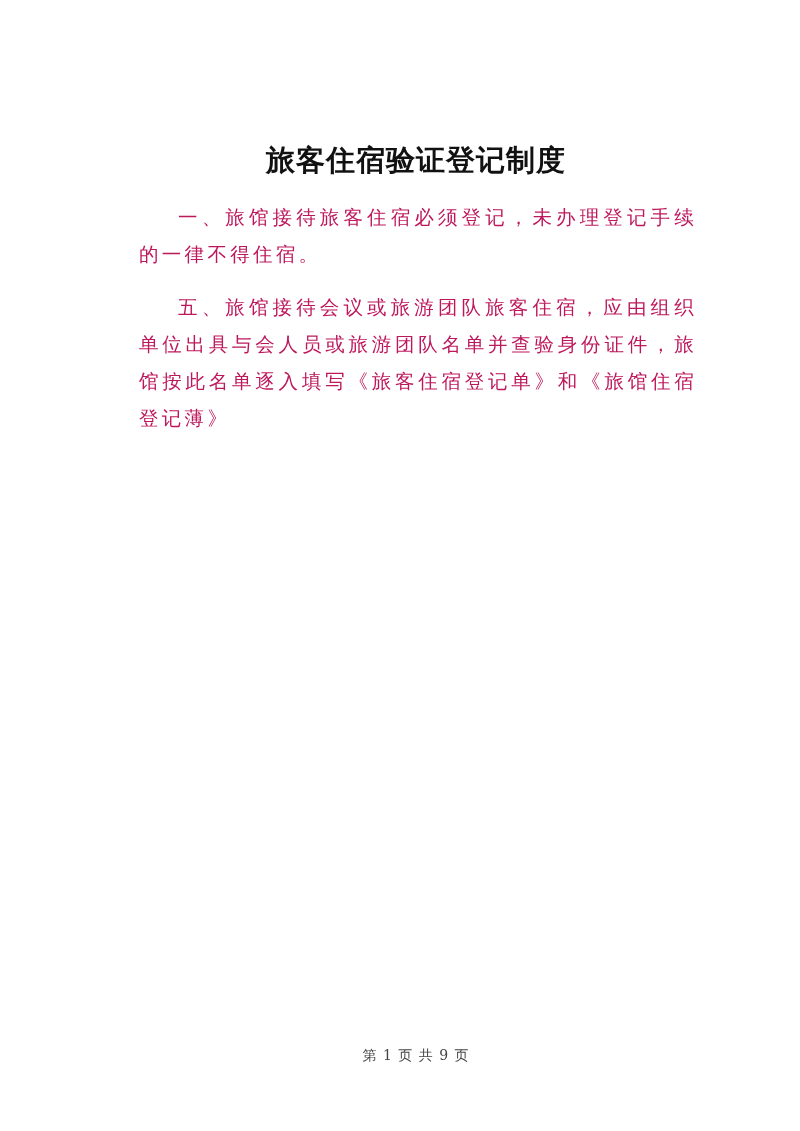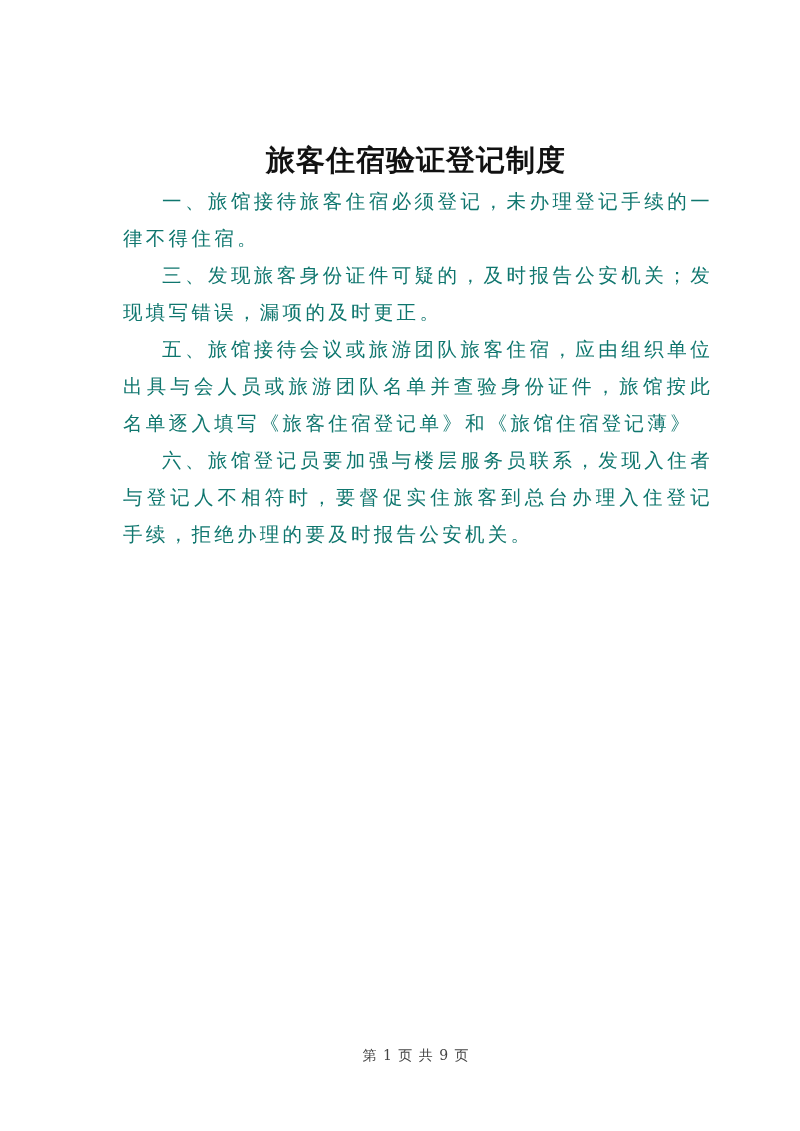--- a/index.html
+++ b/index.html
@@ -3,30 +3,28 @@
 <meta charset="utf-8">
 <style>
   html, body { margin: 0; padding: 0; background: #ffffff; }
   body { width: 800px; height: 1131px; position: relative; overflow: hidden;
          font-family: "DejaVu Serif", "Liberation Serif", serif; color: #333; }
   .page { position: absolute; left: 16px; top: 0; width: 792px; height: 1131px; background: #fff; }
   .title { position: absolute; top: 140px; left: 0; width: 800px; text-align: center;
            font-family: "DejaVu Sans", "Liberation Sans", sans-serif;
            font-size: 29px; font-weight: bold; color: #111; letter-spacing: 1px; line-height: 40px; }
   .body { position: absolute; top: 183px; left: 107px; width: 590px; }
-  .para { margin: 0; font-size: 19.5px; line-height: 37px; letter-spacing: 3.3px;
-          text-indent: 2em; text-align: justify; color: #0f766e; }
+  .para { margin: 16px; font-size: 19.5px; line-height: 37px; letter-spacing: 3.3px;
+          text-indent: 2em; text-align: justify; color: #be185d; }
   .footer { position: absolute; top: 1047px; left: 0; width: 800px; text-align: center;
             font-size: 14px; color: #444; letter-spacing: 1px; }
 </style>
 </head>
 <body>
 
 <div class="page">
   <div class="title">旅客住宿验证登记制度</div>
   <div class="body">
     <p class="para">一、旅馆接待旅客住宿必须登记，未办理登记手续的一律不得住宿。</p>
-    <p class="para">三、发现旅客身份证件可疑的，及时报告公安机关；发现填写错误，漏项的及时更正。</p>
     <p class="para">五、旅馆接待会议或旅游团队旅客住宿，应由组织单位出具与会人员或旅游团队名单并查验身份证件，旅馆按此名单逐入填写《旅客住宿登记单》和《旅馆住宿登记薄》</p>
-    <p class="para">六、旅馆登记员要加强与楼层服务员联系，发现入住者与登记人不相符时，要督促实住旅客到总台办理入住登记手续，拒绝办理的要及时报告公安机关。</p>
   </div>
   <div class="footer">第 1 页  共 9 页</div>
 </div>
 
 </body></html>

